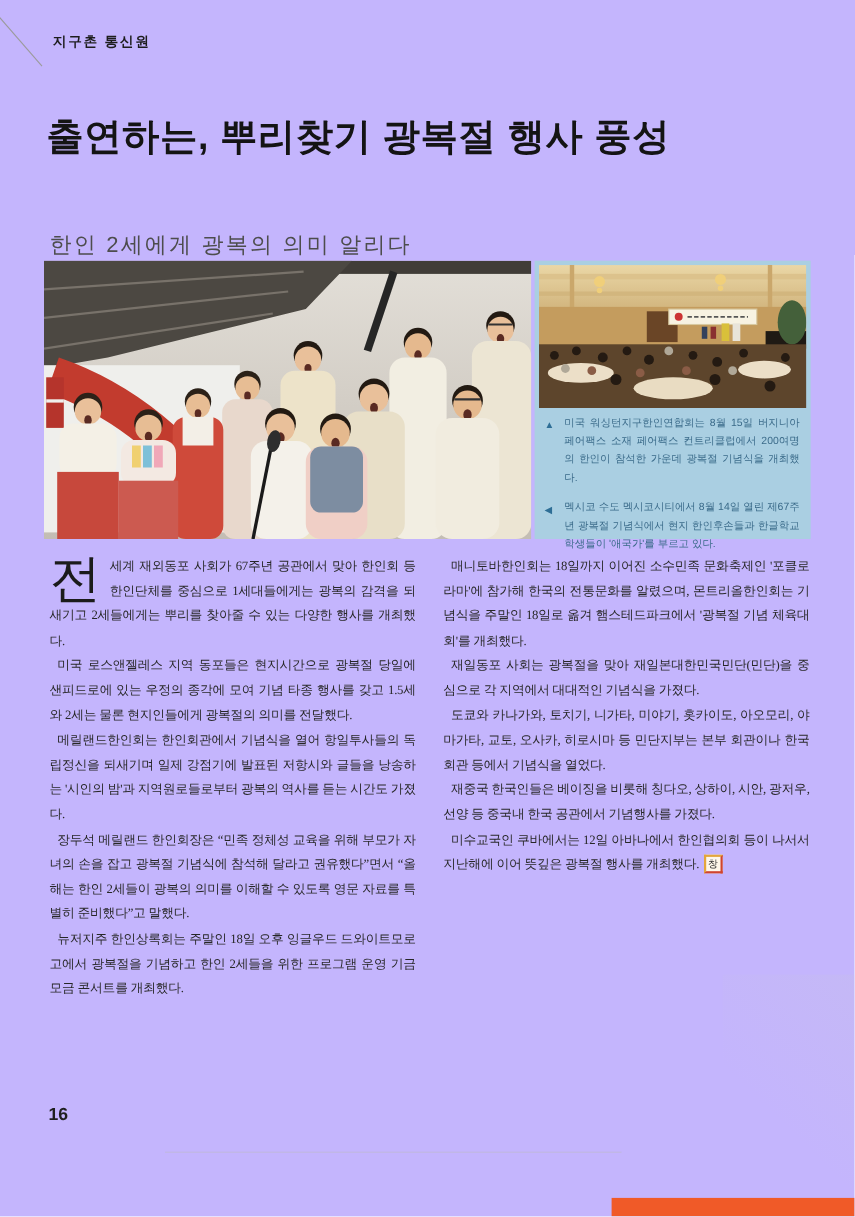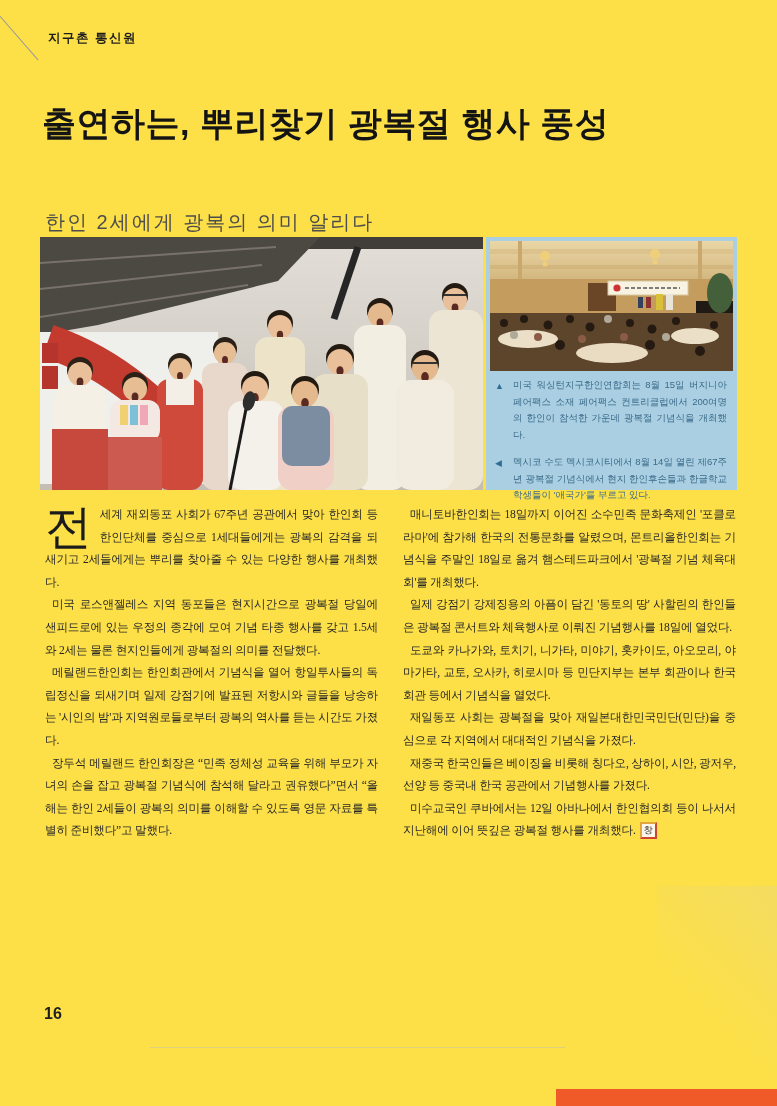--- a/index.html
+++ b/index.html
@@ -1,17 +1,17 @@
 <!DOCTYPE html>
 <html style="--accent-bar: #f05a28; --caption-bg: #aacfe2; --caption-text: #3b6b8a; --caption-marker: #2e6e96;"><head>
 <meta charset="utf-8">
 <style>
   html,body { margin:0; padding:0; background:#ffffff; }
   .page {
-    position:relative; width:777px; height:1106px; background:#fde047;
+    position:relative; width:777px; height:1106px; background:#c4b5fd;
     font-family:"Liberation Sans","DejaVu Sans",sans-serif; overflow:hidden;
   }
   .page::after { 
     content:""; position:absolute; right:0; bottom:0; width:120px; height:220px;
     background:linear-gradient(225deg, rgba(200,200,215,0.18), rgba(255,255,255,0) 60%);
     pointer-events:none;
   }
   .scan-line { position:absolute; left:-10px; top:4px; width:74px; height:1px;
     background:#9b9b9b; transform:rotate(49deg); transform-origin:left top; }
   .kicker { position:absolute; left:48px; top:30px; font-size:12.5px; font-weight:bold;
@@ -227,27 +227,27 @@
         <span>멕시코 수도 멕시코시티에서 8월 14일 열린 제67주년 광복절 기념식에서 현지 한인후손들과 한글학교 학생들이 '애국가'를 부르고 있다.</span>
       </div>
     </div>
   </div>
 
   <div class="col col-left">
     <p class="lead"><span class="dropcap">전</span><span>세계 재외동포 사회가 67주년 공관에서 맞아 한인회 등 한인단체를 중심으로 1세대들에게는 광복의 감격을 되새기고 2세들에게는 뿌리를 찾아줄 수 있는 다양한 행사를 개최했다.</span></p>
     <p>미국 로스앤젤레스 지역 동포들은 현지시간으로 광복절 당일에 샌피드로에 있는 우정의 종각에 모여 기념 타종 행사를 갖고 1.5세와 2세는 물론 현지인들에게 광복절의 의미를 전달했다.</p>
     <p>메릴랜드한인회는 한인회관에서 기념식을 열어 항일투사들의 독립정신을 되새기며 일제 강점기에 발표된 저항시와 글들을 낭송하는 '시인의 밤'과 지역원로들로부터 광복의 역사를 듣는 시간도 가졌다.</p>
     <p>장두석 메릴랜드 한인회장은 “민족 정체성 교육을 위해 부모가 자녀의 손을 잡고 광복절 기념식에 참석해 달라고 권유했다”면서 “올해는 한인 2세들이 광복의 의미를 이해할 수 있도록 영문 자료를 특별히 준비했다”고 말했다.</p>
+    <p>뉴저지주 한인상록회는 주말인 18일 오후 잉글우드 드와이트모로고에서 광복절을 기념하고 한인 2세들을 위한 프로그램 운영 기금 모금 콘서트를 개최했다.</p>
   </div>
 
   <div class="col col-right">
     <p>매니토바한인회는 18일까지 이어진 소수민족 문화축제인 '포클로라마'에 참가해 한국의 전통문화를 알렸으며, 몬트리올한인회는 기념식을 주말인 18일로 옮겨 햄스테드파크에서 '광복절 기념 체육대회'를 개최했다.</p>
-    <p>일제 강점기 강제징용의 아픔이 담긴 '동토의 땅' 사할린의 한인들은 광복절 콘서트와 체육행사로 이뤄진 기념행사를 18일에 열었다.</p>
+    <p>재일동포 사회는 광복절을 맞아 재일본대한민국민단(민단)을 중심으로 각 지역에서 대대적인 기념식을 가졌다.</p>
     <p>도쿄와 카나가와, 토치기, 니가타, 미야기, 홋카이도, 아오모리, 야마가타, 교토, 오사카, 히로시마 등 민단지부는 본부 회관이나 한국회관 등에서 기념식을 열었다.</p>
-    <p>재일동포 사회는 광복절을 맞아 재일본대한민국민단(민단)을 중심으로 각 지역에서 대대적인 기념식을 가졌다.</p>
     <p>재중국 한국인들은 베이징을 비롯해 칭다오, 상하이, 시안, 광저우, 선양 등 중국내 한국 공관에서 기념행사를 가졌다.</p>
     <p><span>미수교국인 쿠바에서는 12일 아바나에서 한인협의회 등이 나서서 지난해에 이어 뜻깊은 광복절 행사를 개최했다.</span><span class="endmark">창</span></p>
   </div>
 
   <div class="pagenum">16</div>
   <div class="artifact-hline"></div>
   <div class="footer-bar"></div>
 
 </div>
 

